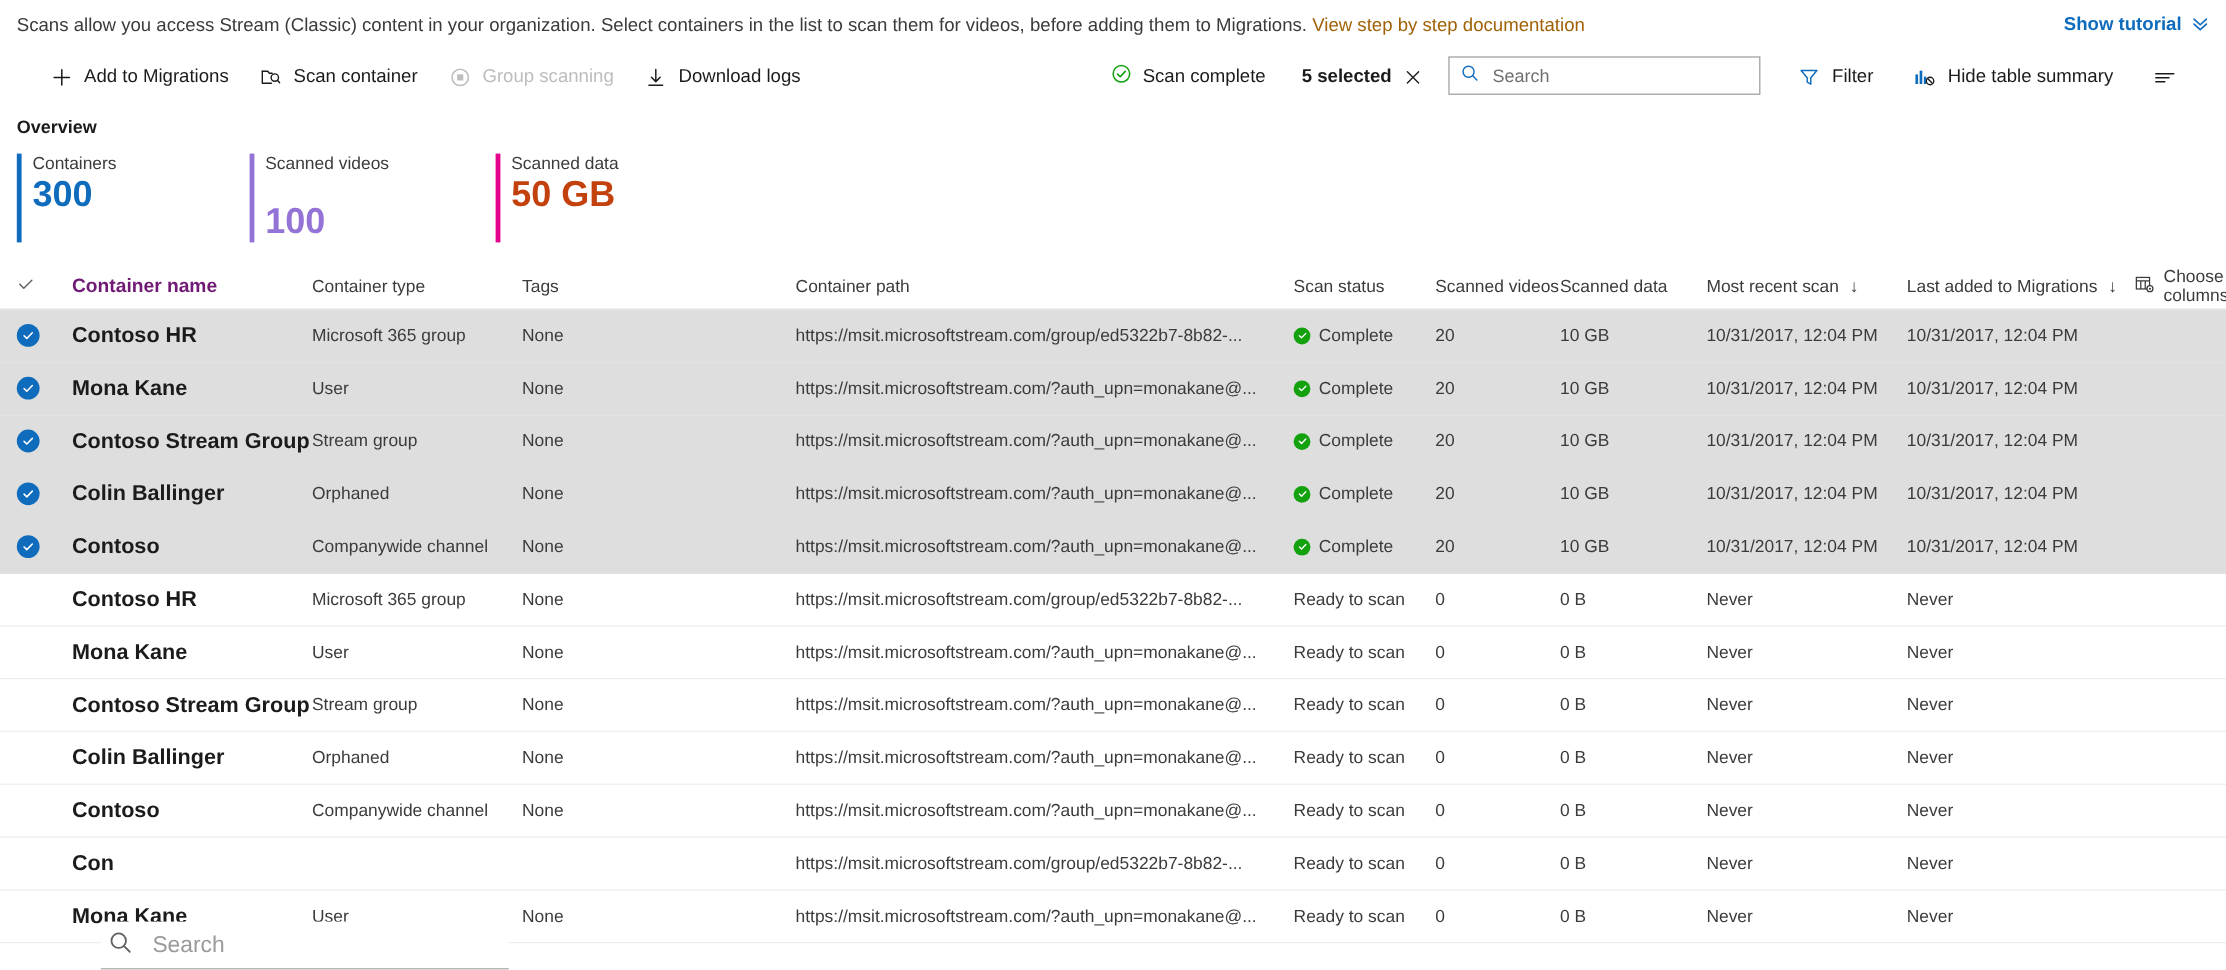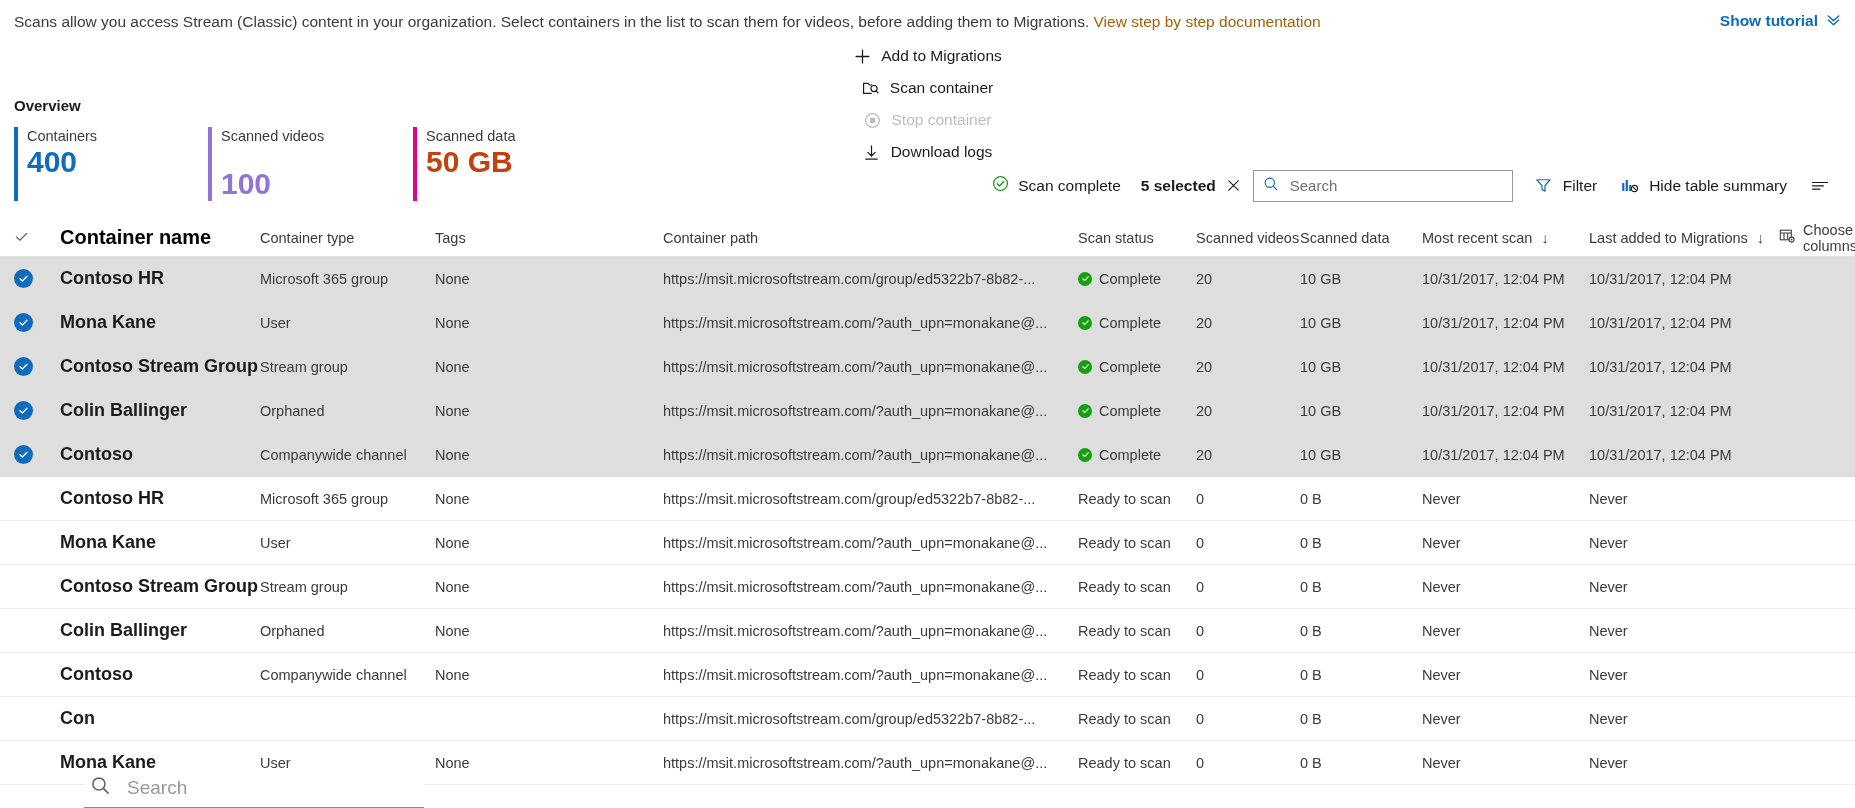--- a/index.html
+++ b/index.html
@@ -57,41 +57,39 @@
     display: flex; gap: 8px;
     cursor: pointer;
     white-space: nowrap;
   }
 
   
   .cmdbar {
     display: flex;
     align-items: center;
     height: 44px;
-    padding: 0 14px;
+    padding: 0 30px;
     gap: 2px;
-    flex-direction: column;
   }
   .cmd {
     display: flex; align-items: center; gap: 10px;
     padding: 6px 12px;
     font-size: 15.5px;
     color: #1b1b1b;
     cursor: pointer;
     border-radius: 4px;
     white-space: nowrap;
   }
   .cmd.disabled { color: #bdbdbd; cursor: default; }
   .cmd .ic { display: inline-flex; align-items: center; justify-content: center; width: 18px; height: 18px; }
 
   .cmd-right {
     margin-left: auto;
     display: flex;
-    align-items: center;
-    gap: 0px;
+    gap: 10px;
   }
   .status-chip {
     display: flex; align-items: center; gap: 9px;
     font-size: 15.5px; color: #1b1b1b;
     padding: 6px 10px; white-space: nowrap;
   }
   .sel-chip {
     display: flex; align-items: center; gap: 10px;
     font-size: 15.5px; font-weight: 700; color: #1b1b1b;
     padding: 6px 6px 6px 10px; white-space: nowrap;
@@ -143,21 +141,21 @@
   .thead {
     font-size: 14.5px;
     color: #3b3b3b;
     border-bottom: 1px solid #e1e1e1;
     height: 38px;
     font-weight: 400;
   }
   .trow.selected { background: #dedede; border-bottom: 1px solid #dedede; }
   .trow.selected .c-name { font-weight: 700; color: #1b1b1b; }
   .trow .c-name { font-weight: 700; color: #1b1b1b; font-size: 18px; }
-  .thead .c-name { font-weight: 700; color: #000000; font-size: 20px; }
+  .thead .c-name { font-weight: 700; color: #701a75; font-size: 16px; }
 
   .c-check  { width: 46px; flex: 0 0 46px; display:flex; align-items:center; }
   .c-name   { width: 200px; flex: 0 0 200px; }
   .c-type   { width: 175px; flex: 0 0 175px; }
   .c-tags   { width: 228px; flex: 0 0 228px; }
   .c-path   { width: 415px; flex: 0 0 415px; overflow: hidden; white-space: nowrap; }
   .c-status { width: 118px; flex: 0 0 118px; display: flex; align-items: center; gap: 7px; }
   .c-vids   { width: 104px; flex: 0 0 104px; }
   .c-data   { width: 122px; flex: 0 0 122px; }
   .c-recent { width: 167px; flex: 0 0 167px; }
@@ -242,21 +240,21 @@
       <span>Scan container</span>
     </div>
 
     <div class="cmd disabled">
       <span class="ic">
         <svg width="17" height="17" viewBox="0 0 16 16">
             <circle cx="8" cy="8" r="6.4" stroke="#bdbdbd" stroke-width="1.2" fill="none"></circle>
             <rect x="5.6" y="5.6" width="4.8" height="4.8" fill="#bdbdbd"></rect>
           </svg>
       </span>
-      <span>Stop container</span>
+      <span>Group scanning</span>
     </div>
 
     <div class="cmd">
       <span class="ic">
         <svg width="17" height="17" viewBox="0 0 16 16">
             <path d="M8 1.8v9.3M4.6 7.9L8 11.3l3.4-3.4M2.6 14.2h10.8" stroke="#1b1b1b" stroke-width="1.15" fill="none" stroke-linecap="round" stroke-linejoin="round"></path>
           </svg>
       </span>
       <span>Download logs</span>
     </div>
@@ -320,21 +318,21 @@
             </svg>
         </span>
       </div>
     </div>
   </div>
 
   <div class="ov-title">Overview</div>
   <div class="ov-cards">
     <div class="ov-card" style="border-left-color:#0f6cbd; width:194px;">
       <div class="lbl">Containers</div>
-      <div class="val" style="color:#0f6cbd;">400</div>
+      <div class="val" style="color:#0f6cbd;">300</div>
     </div>
     <div class="ov-card" style="border-left-color:#9373d6; width:205px;">
       <div class="lbl">Scanned videos</div>
       <div class="val" style="color:#9373d6;margin-top:22px;">100</div>
     </div>
     <div class="ov-card" style="border-left-color:#e3008c;">
       <div class="lbl">Scanned data</div>
       <div class="val" style="color:#c2410c;">50 GB</div>
     </div>
   </div>

